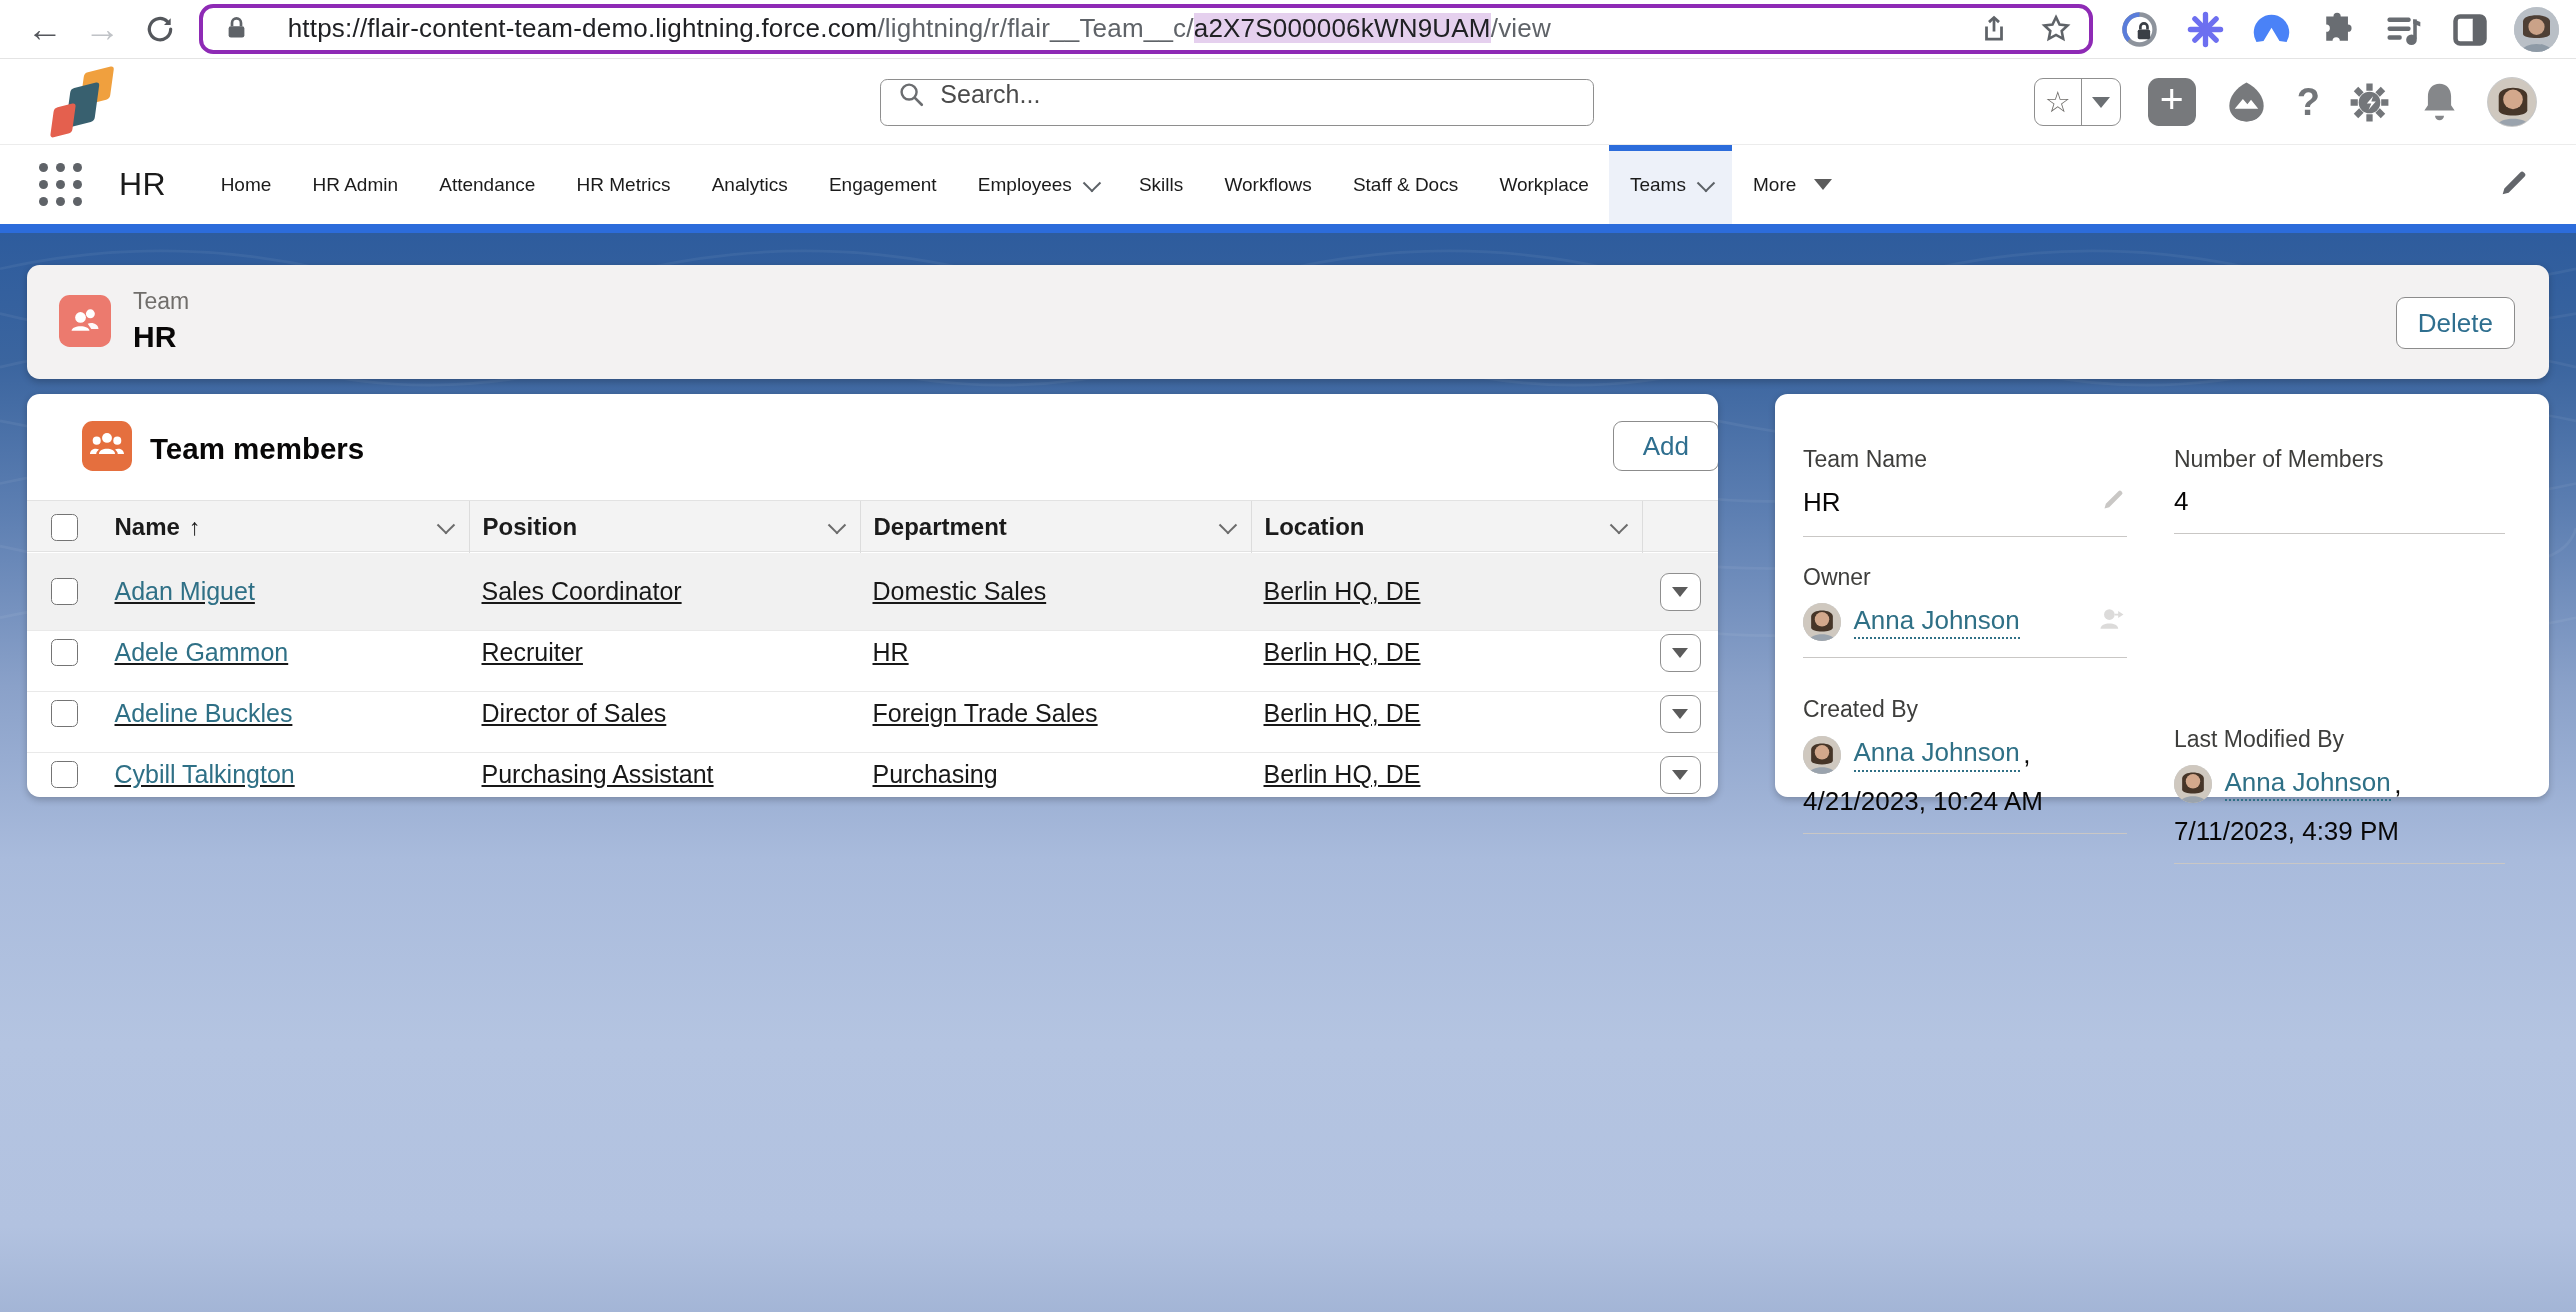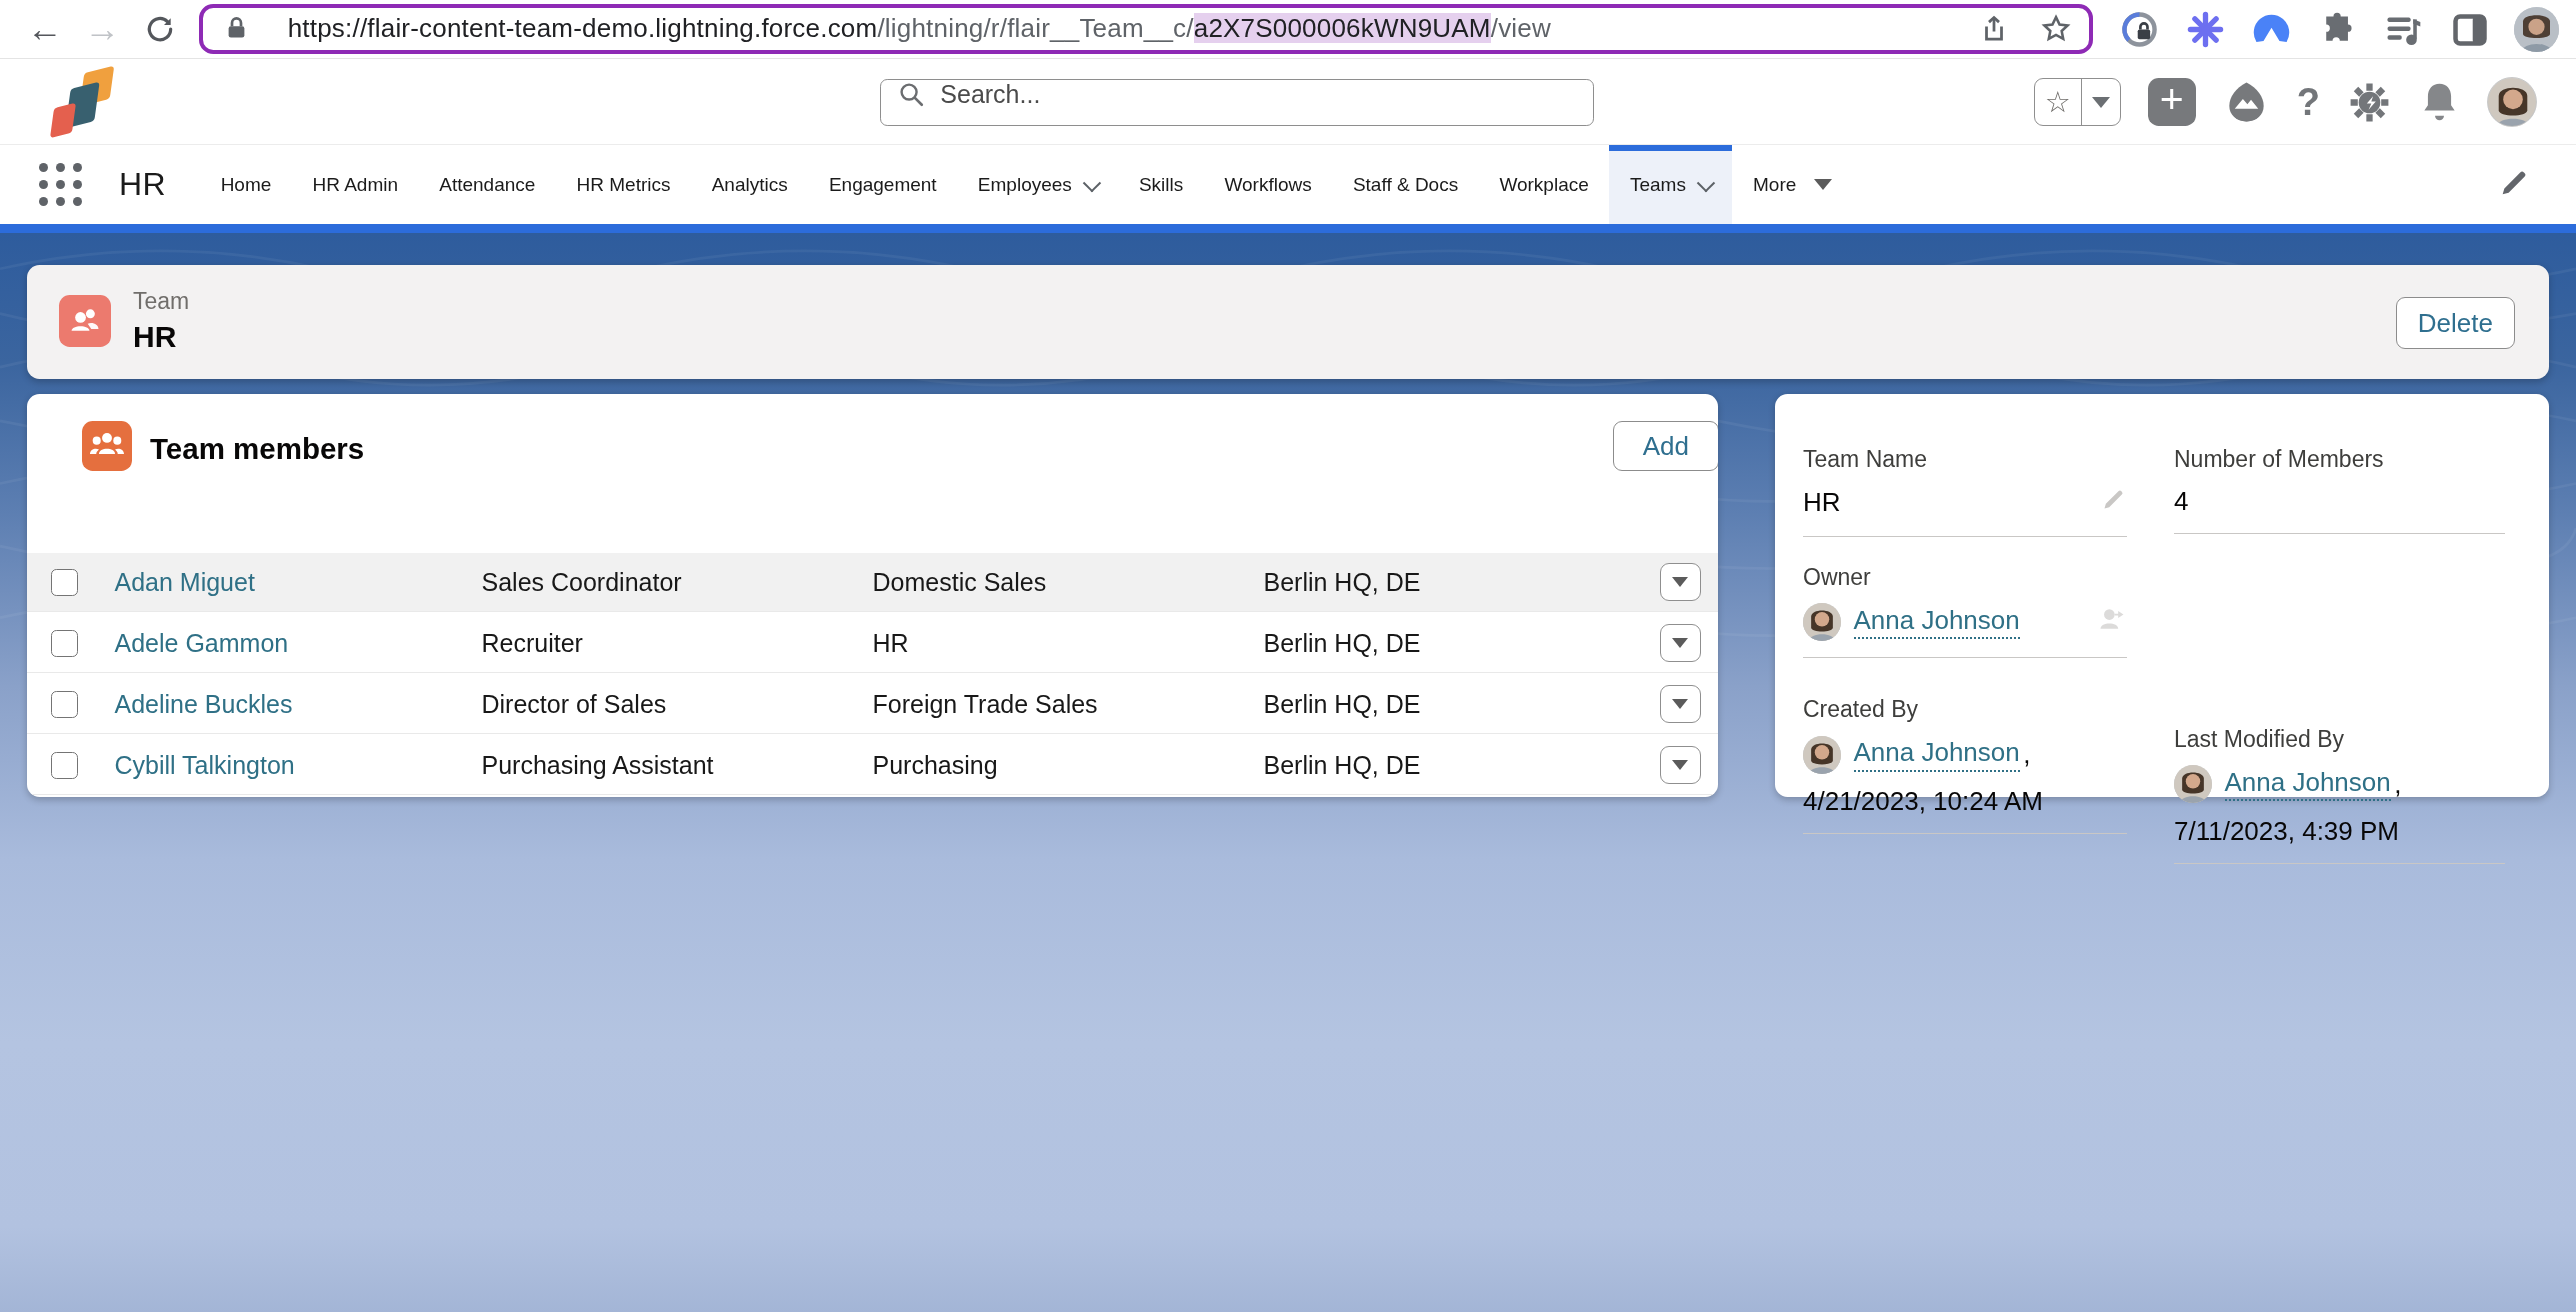--- a/index.html
+++ b/index.html
@@ -69,21 +69,21 @@
   #list-icon { position:absolute; left:25px; top:27px; width:50px; height:50px; border-radius:10.7px; background:#e56f3e; display:flex; align-items:center; justify-content:center; }
   #list-title { position:absolute; left:93px; top:38px; font-size:29.5px; font-weight:bold; color:#080707; }
   #add-btn { position:absolute; right:29px; top:27px; height:50px; padding:0 29px; }
   .tbl-grid { display:grid; grid-template-columns:75px 367px 391px 391px 391px 76px; align-items:center; }
   #tbl-header { position:absolute; left:0; top:106px; width:1691px; height:52px; background:#f3f3f3; border-top:1.8px solid #e2e2e2; border-bottom:1.8px solid #e2e2e2; }
   .th { display:flex; align-items:center; height:52px; font-size:24px; font-weight:bold; color:#1b1b1b; padding:0 18px 0 12.5px; border-left:1.8px solid #dcdcdc; }
   .th .chev { margin-left:auto; border-color:#6b6b6b; }
   .th-cb { border-left:none; justify-content:center; padding:0; }
   .sortarrow { font-size:23px; margin-left:9px; font-weight:normal; }
   .cb { width:27px; height:27px; border:1.8px solid #747474; border-radius:5.4px; background:#fff; }
-  .tr { position:absolute; left:0; width:1691px; height:59px; border-bottom:1.8px solid #e9e9e9; font-size:25px; color:#181818; }
+  .tr { position:absolute; left:0; width:1691px; height:78px; border-bottom:1.8px solid #e9e9e9; font-size:25px; color:#181818;text-decoration:underline; }
   .tr.hover { background:#f1f1f1; }
   .td { padding:0 12.5px; white-space:nowrap; overflow:hidden; }
   .td-cb { display:flex; justify-content:center; padding:0; }
   a.rec-link { color:#2f7086; text-decoration:none; cursor:pointer; }
   .row-action { width:41px; height:38px; border:1.8px solid #8f8f8f; border-radius:9px; background:#fff; display:flex; align-items:center; justify-content:center; cursor:pointer; }
   .row-action .tri-down { border-left-width:8px; border-right-width:8px; border-top-width:10.7px; border-top-color:#5b5b5b; }
 
   
   #detail-card { position:absolute; left:1775px; top:394px; width:774px; height:403px; background:#fff; border-radius:12.5px; box-shadow:0 2.7px 7.2px rgba(0,0,0,.22); padding:52px 45px 0 28px; }
   #detail-grid { display:grid; grid-template-columns:324px 331px; column-gap:47px; }
@@ -354,20 +354,43 @@
               <path d="M1 28c0-6 7-7 10-5-2 2-3 3-3 5z"></path>
               <circle cx="31.5" cy="13" r="4.5"></circle>
               <path d="M39 28c0-6-7-7-10-5 2 2 3 3 3 5z"></path>
             </g>
           </svg>
       </div>
       <div id="list-title">Team members</div>
       <button class="sf-btn" id="add-btn">Add</button>
     </div>
 
+    <div id="tbl-header" class="tbl-grid">
+      <div class="th th-cb">
+          <span class="cb"></span>
+        </div>
+      <div class="th" style="border-left:none;">
+        <span>Name</span>
+        <span class="sortarrow">↑</span>
+        <span class="chev"></span>
+      </div>
+      <div class="th">
+          <span>Position</span>
+          <span class="chev"></span>
+        </div>
+      <div class="th">
+          <span>Department</span>
+          <span class="chev"></span>
+        </div>
+      <div class="th">
+          <span>Location</span>
+          <span class="chev"></span>
+        </div>
+      <div class="th"></div>
+    </div>
 
     <div class="tr tbl-grid hover" style="top:159px;">
       <div class="td td-cb">
           <span class="cb"></span>
         </div>
       <div class="td"><a class="rec-link">Adan Miguet</a></div>
       <div class="td">Sales Coordinator</div>
       <div class="td">Domestic Sales</div>
       <div class="td">Berlin HQ, DE</div>
       <div class="td td-cb">

